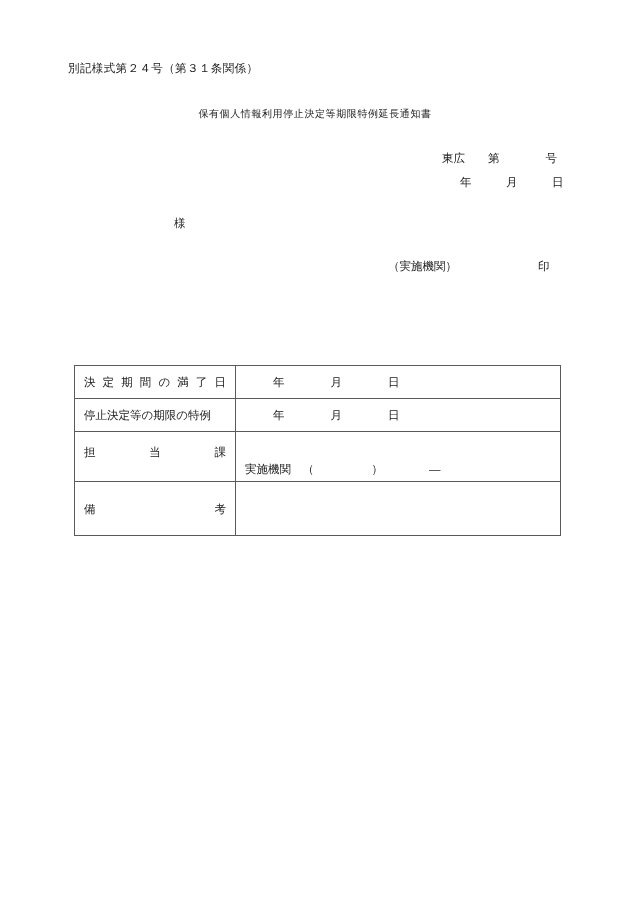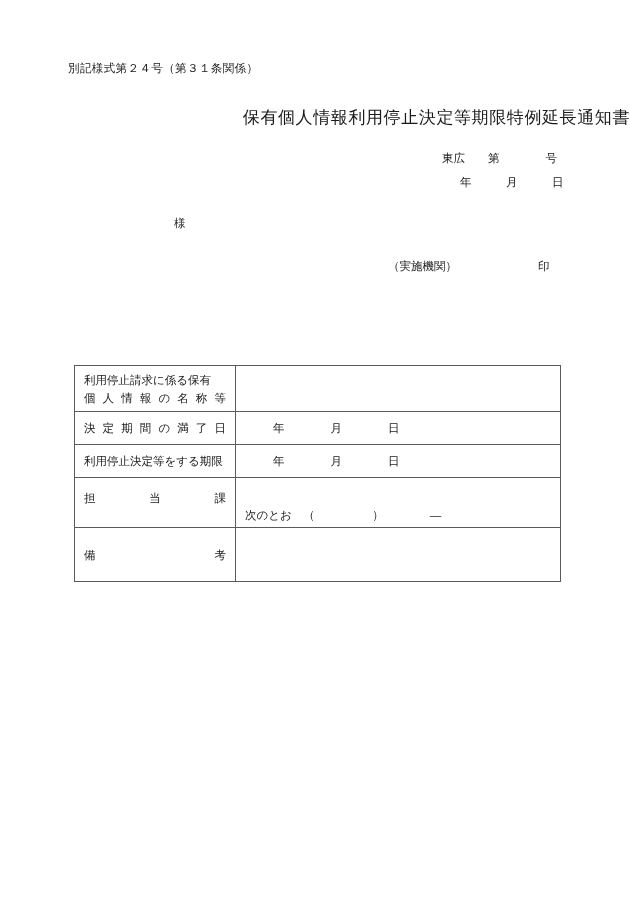--- a/index.html
+++ b/index.html
@@ -29,22 +29,22 @@
 
   
   .form-no {
     left: 68px; top: 63px;
     font-size: 11.5px;
     letter-spacing: 0.4px;
   }
   .doc-title {
     left: 0; top: 109px;
     width: 630px;
-    text-align: right;
-    font-size: 17px;
+    text-align: center;
+    font-size: 10px;
     letter-spacing: 0.6px;
   }
   .doc-number {
     left: 442px; top: 153px;
     font-size: 11.5px;
     text-align: right;
   }
   .doc-date {
     left: 460px; top: 177px;
     font-size: 11.5px;
@@ -148,40 +148,20 @@
   <div class="t jp seal">印</div>
 
 
   <table class="tbl">
     <colgroup>
       <col class="lbl-col">
         <col class="val-col">
     </colgroup>
     <tbody>
 
-      <tr class="row-name">
-        <td>
-          <div class="lbl-inner jp">
-            <span class="lbl-line">利用停止請求に係る保有</span>
-            <span class="lbl-line spread">
-              <span>個</span>
-              <span>人</span>
-              <span>情</span>
-              <span>報</span>
-              <span>の</span>
-              <span>名</span>
-              <span>称</span>
-              <span>等</span>
-            </span>
-          </div>
-        </td>
-        <td>
-          <div class="val-inner jp"></div>
-        </td>
-      </tr>
 
 
       <tr class="row-exp">
         <td>
           <div class="lbl-inner jp">
             <span class="lbl-line spread">
               <span>決</span>
               <span>定</span>
               <span>期</span>
               <span>間</span>
@@ -193,40 +173,40 @@
           </div>
         </td>
         <td>
           <div class="val-inner jp date-slots">年　　　　月　　　　日</div>
         </td>
       </tr>
 
       <tr class="row-limit">
         <td>
           <div class="lbl-inner jp">
-            <span class="lbl-line">利用停止決定等をする期限</span>
+            <span class="lbl-line">停止決定等の期限の特例</span>
           </div>
         </td>
         <td>
           <div class="val-inner jp date-slots">年　　　　月　　　　日</div>
         </td>
       </tr>
 
       <tr class="row-dept">
         <td class="dept-cell">
           <div class="dept-label jp">
             <span class="lbl-line spread">
               <span>担</span>
               <span>当</span>
               <span>課</span>
             </span>
           </div>
         </td>
         <td class="tel-cell">
-          <div class="tel-line jp">次のとお　（　　　　　）　　　　―</div>
+          <div class="tel-line jp">実施機関　（　　　　　）　　　　―</div>
         </td>
       </tr>
 
       <tr class="row-note">
         <td>
           <div class="lbl-inner jp">
             <span class="lbl-line spread">
               <span>備</span>
               <span>考</span>
             </span>

